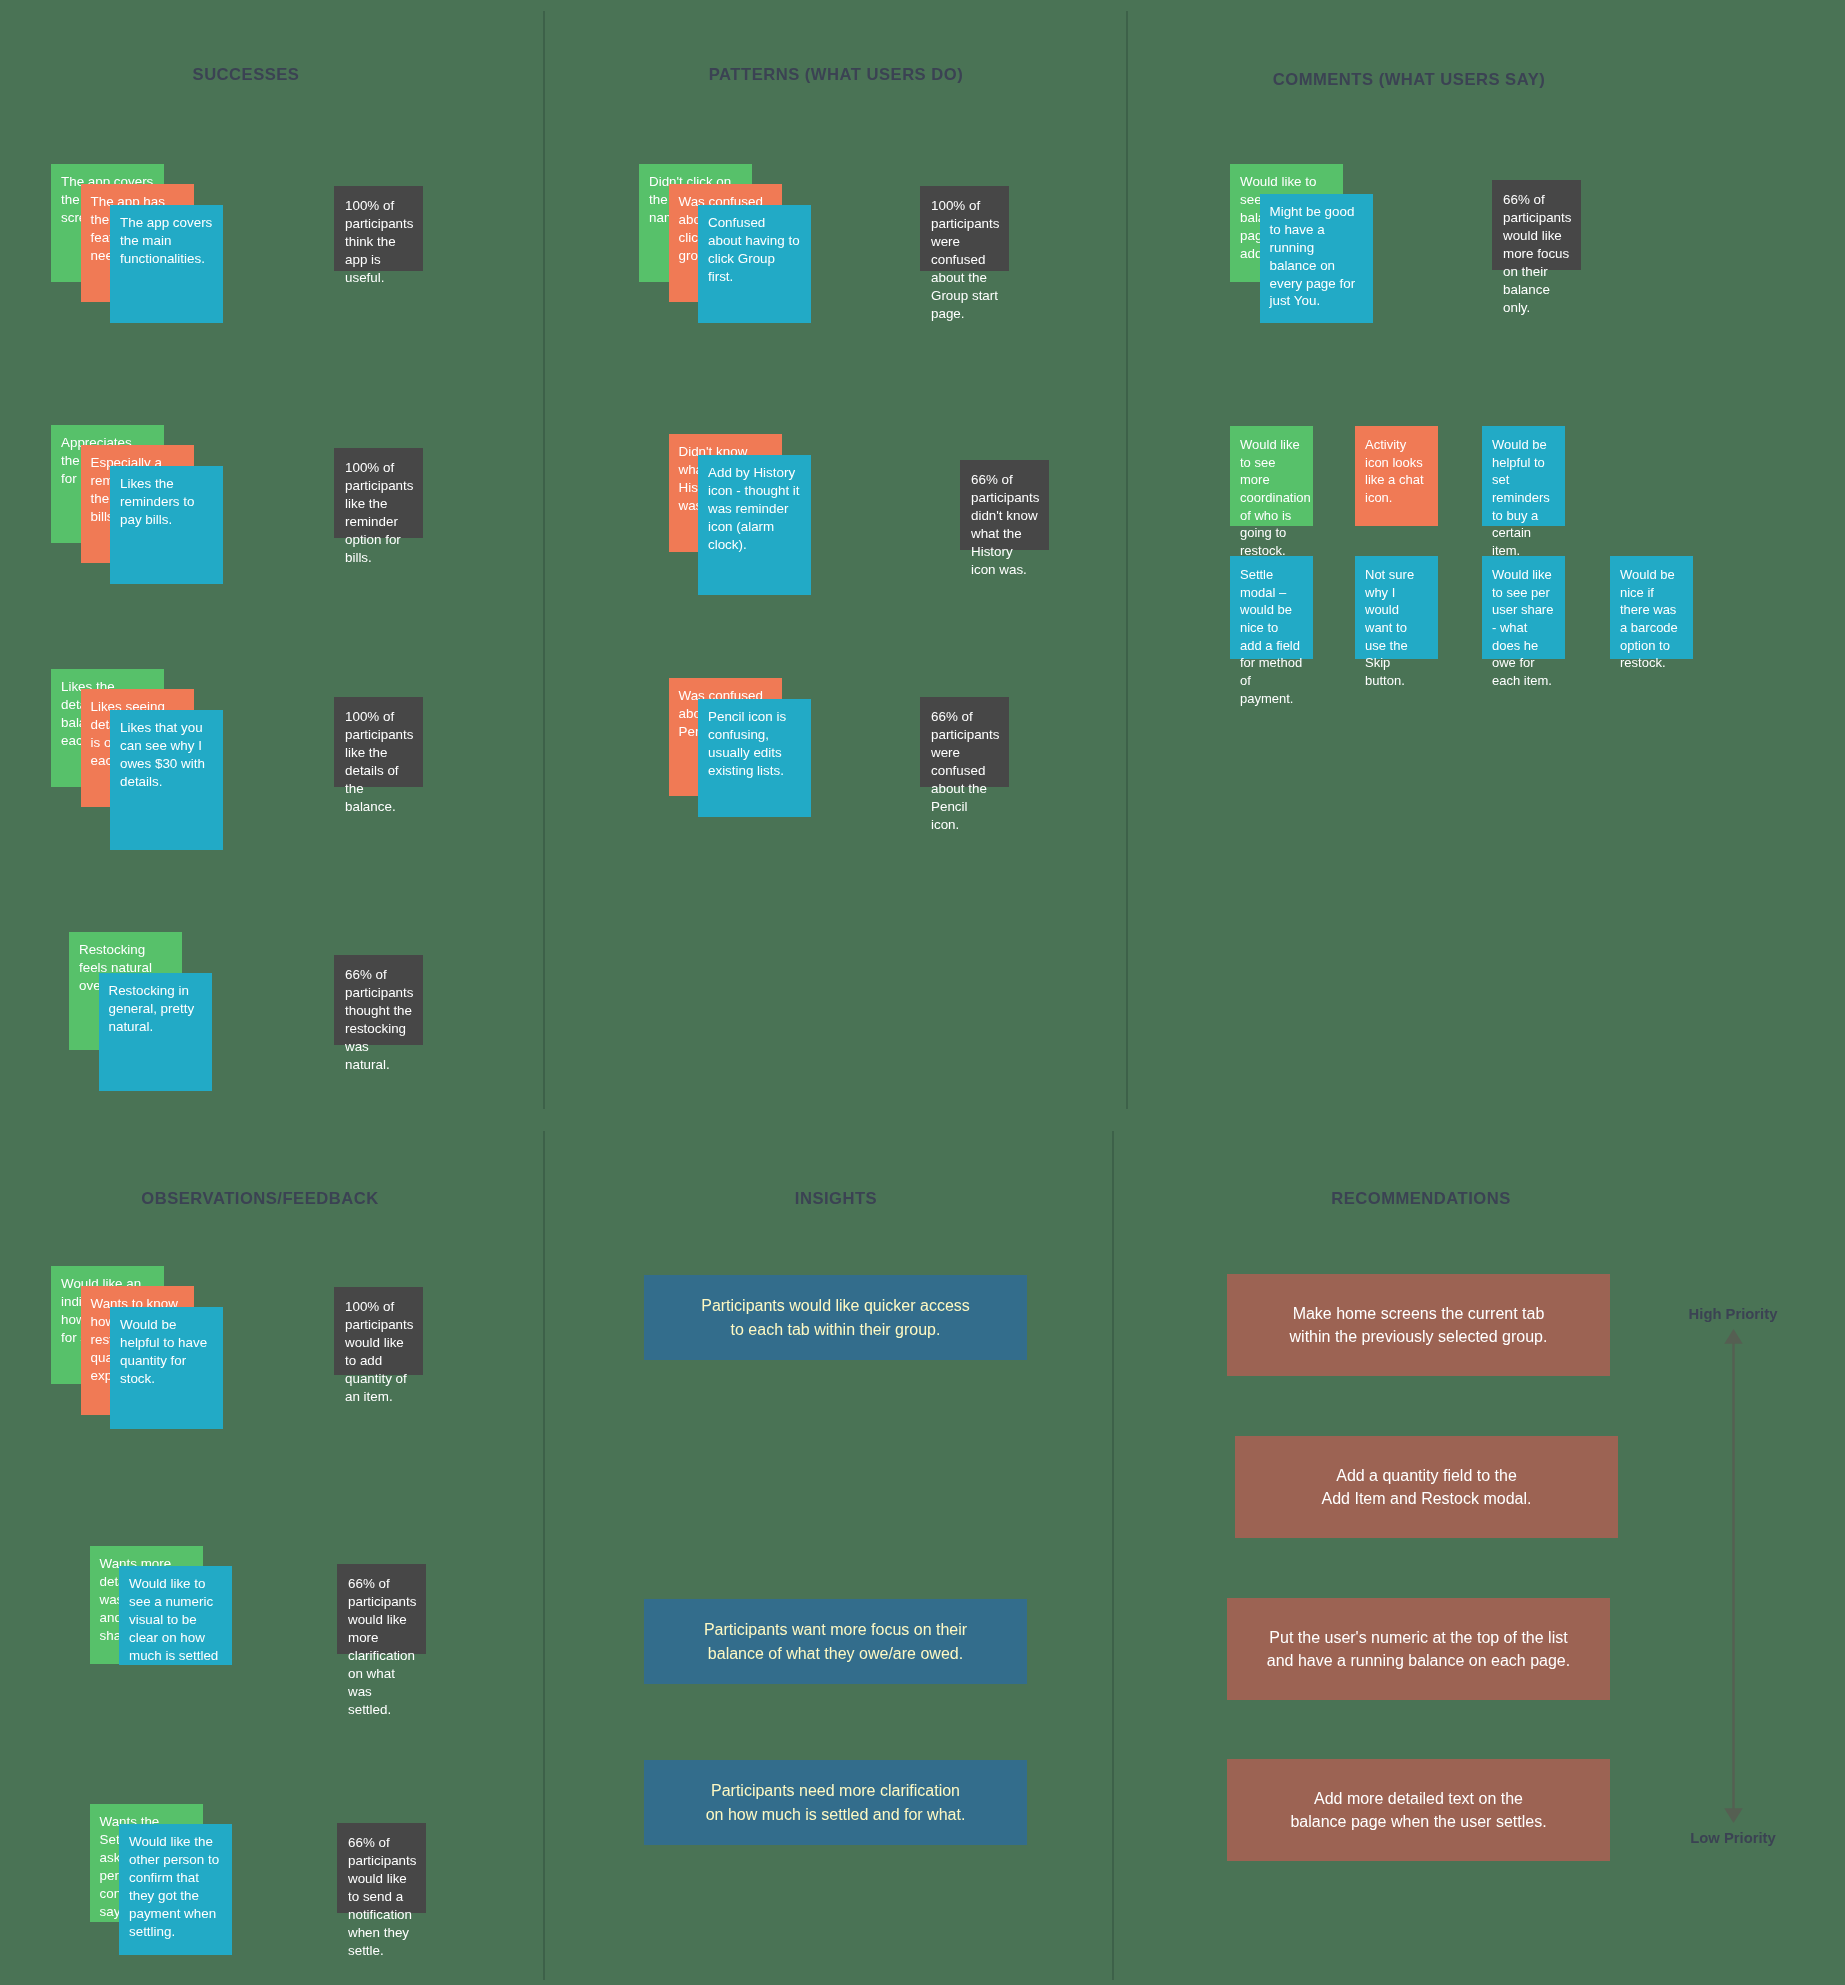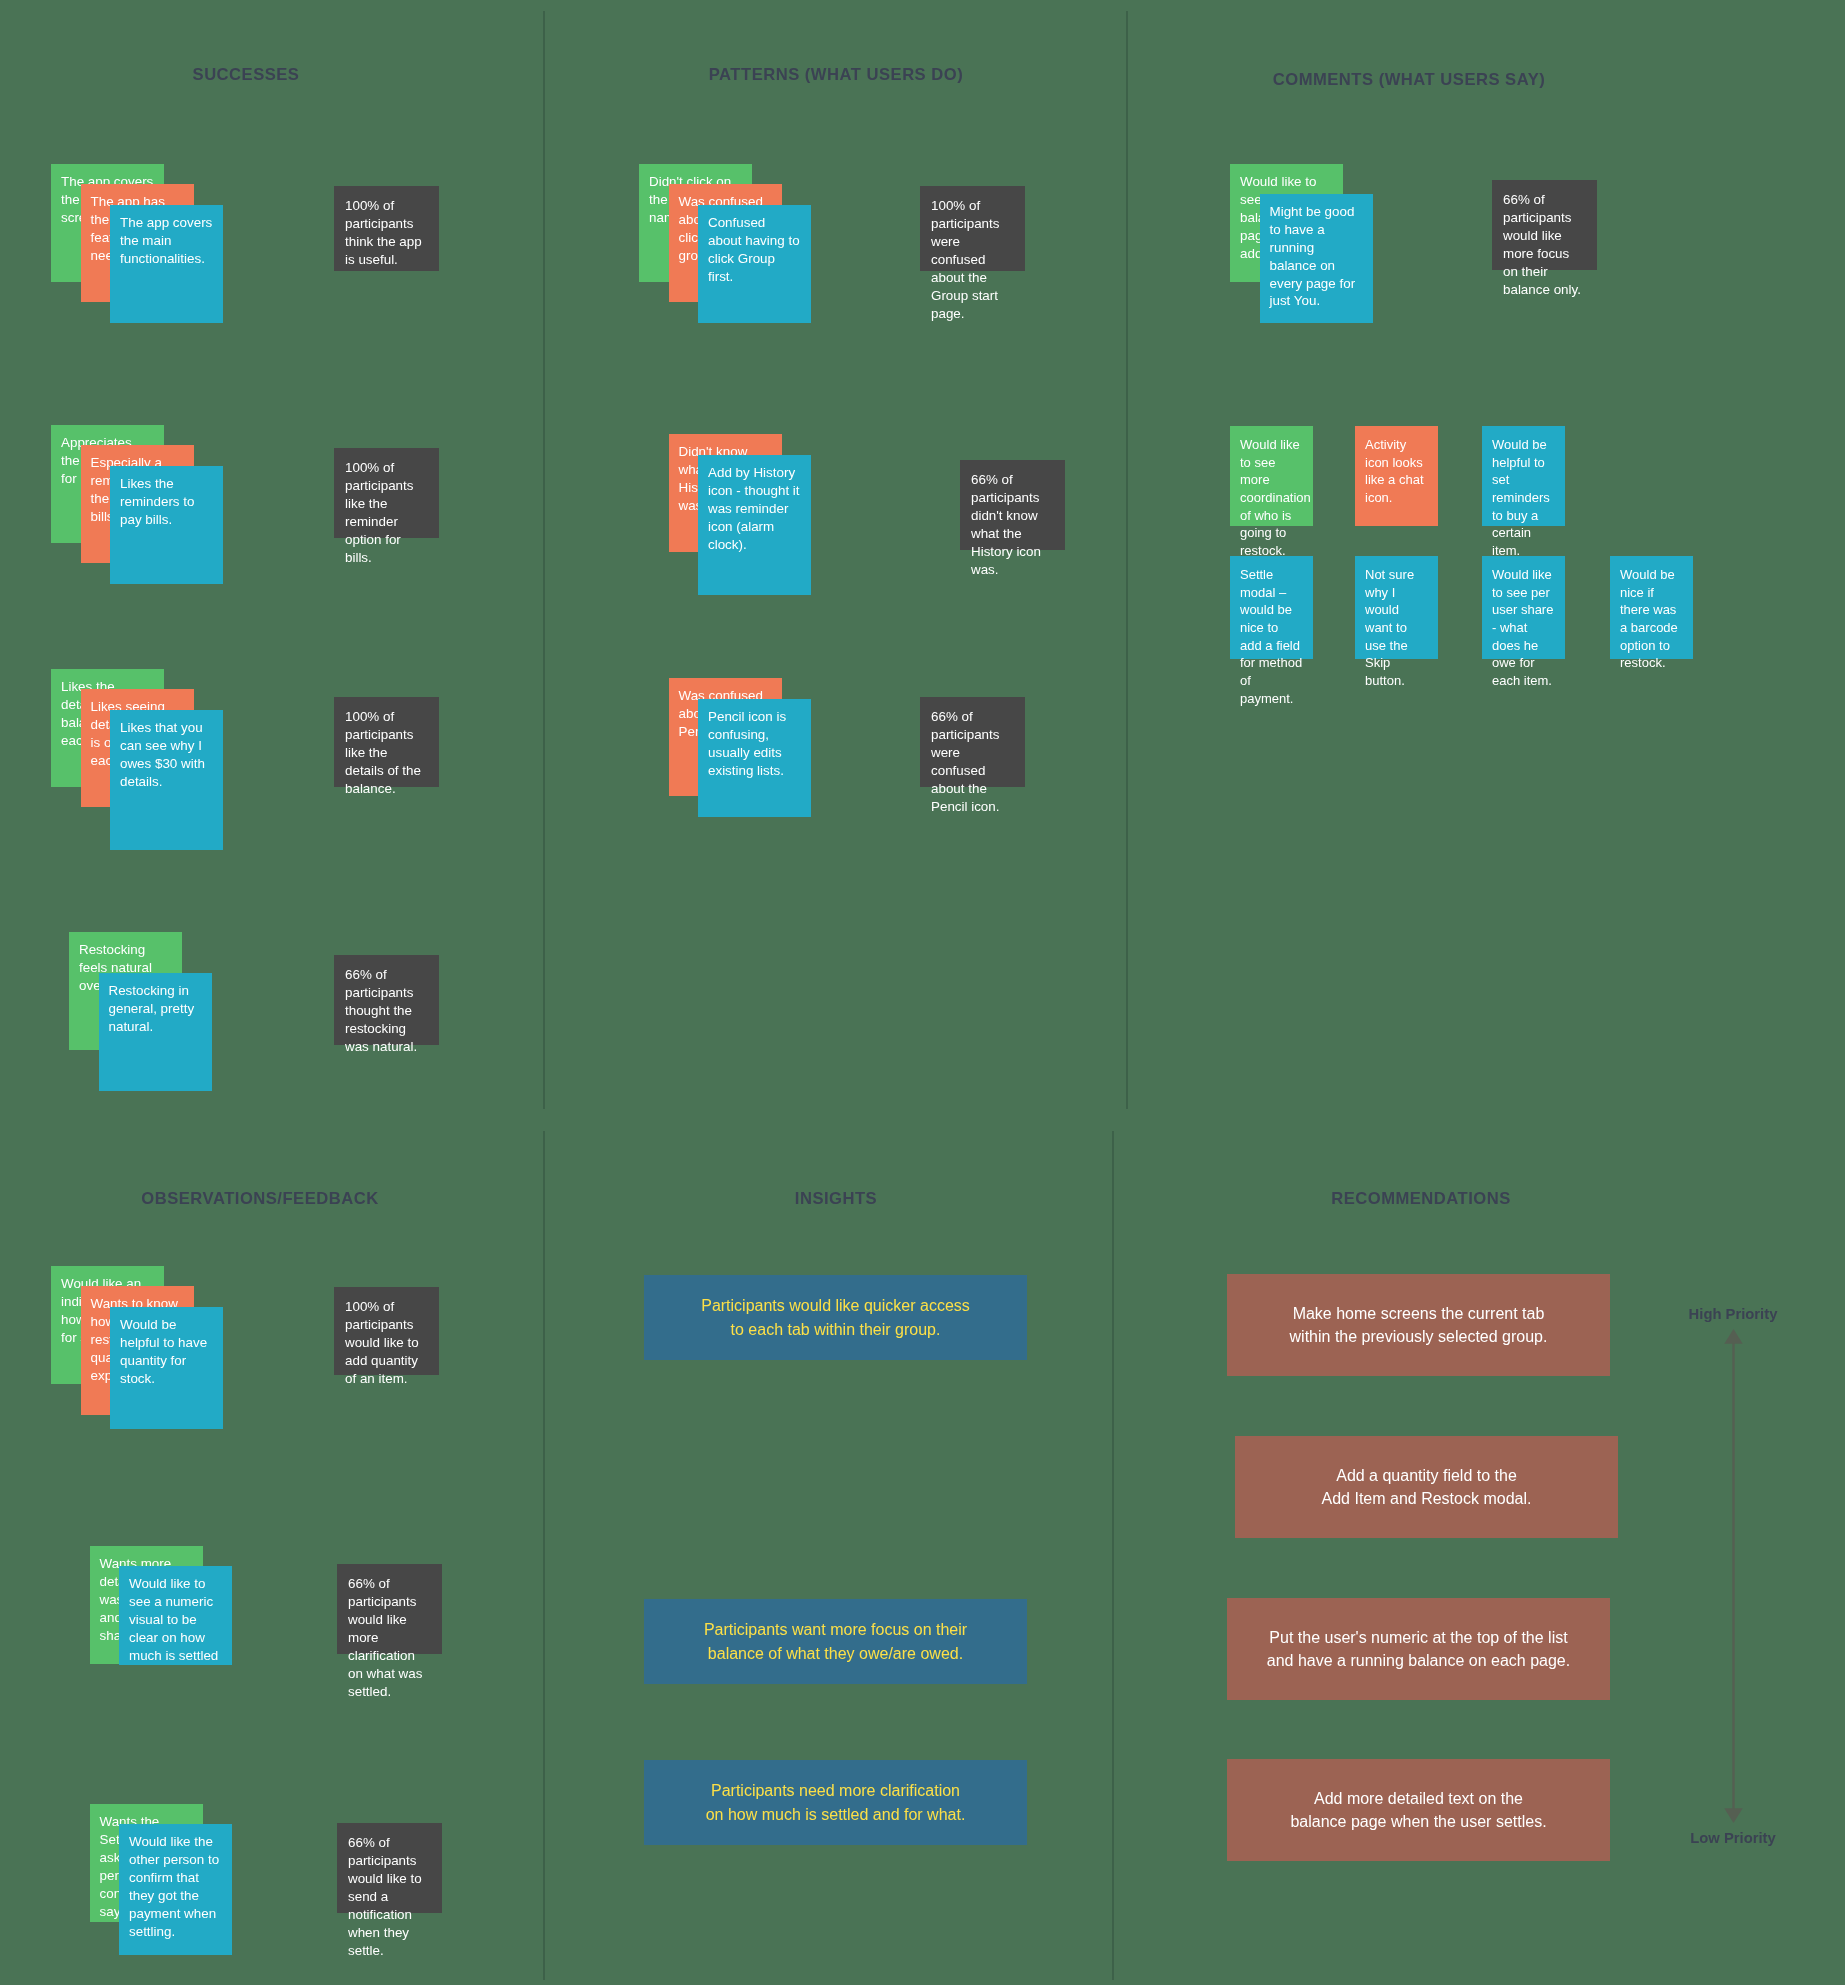--- a/index.html
+++ b/index.html
@@ -54,21 +54,21 @@
     overflow: hidden;
   }
   .note.green  { background: #57c16a; left: 0px;  top: 0px;   height: 118px; }
   .note.orange { background: #f07a55; left: 29.5px; top: 20px;  height: 118px; }
   .note.blue   { background: #22aac6; left: 59px; top: 41px;  height: 118px; }
   .note.tall   { height: 140px; }
 
   
   .stat {
     position: absolute;
-    width: 105px;
+    width: 89px;
     box-sizing: border-box;
     background: #474747;
     color: #ffffff;
     padding: 11px 11px;
     font-size: 13.4px;
     line-height: 1.34;
   }
 
   
   .cgrid-card {
@@ -84,21 +84,21 @@
   .cgrid-card.orange { background: #f07a55; }
   .cgrid-card.blue   { background: #22aac6; }
 
   
   .insight {
     position: absolute;
     box-sizing: border-box;
     width: 383px;
     height: 85px;
     background: #336d8c;
-    color: #fde047;
+    color: #fef9c3;
     font-size: 16px;
     line-height: 1.45;
     display: flex;
     align-items: center;
     justify-content: center;
     text-align: center;
     padding: 0 18.5px;
   }
 
   

